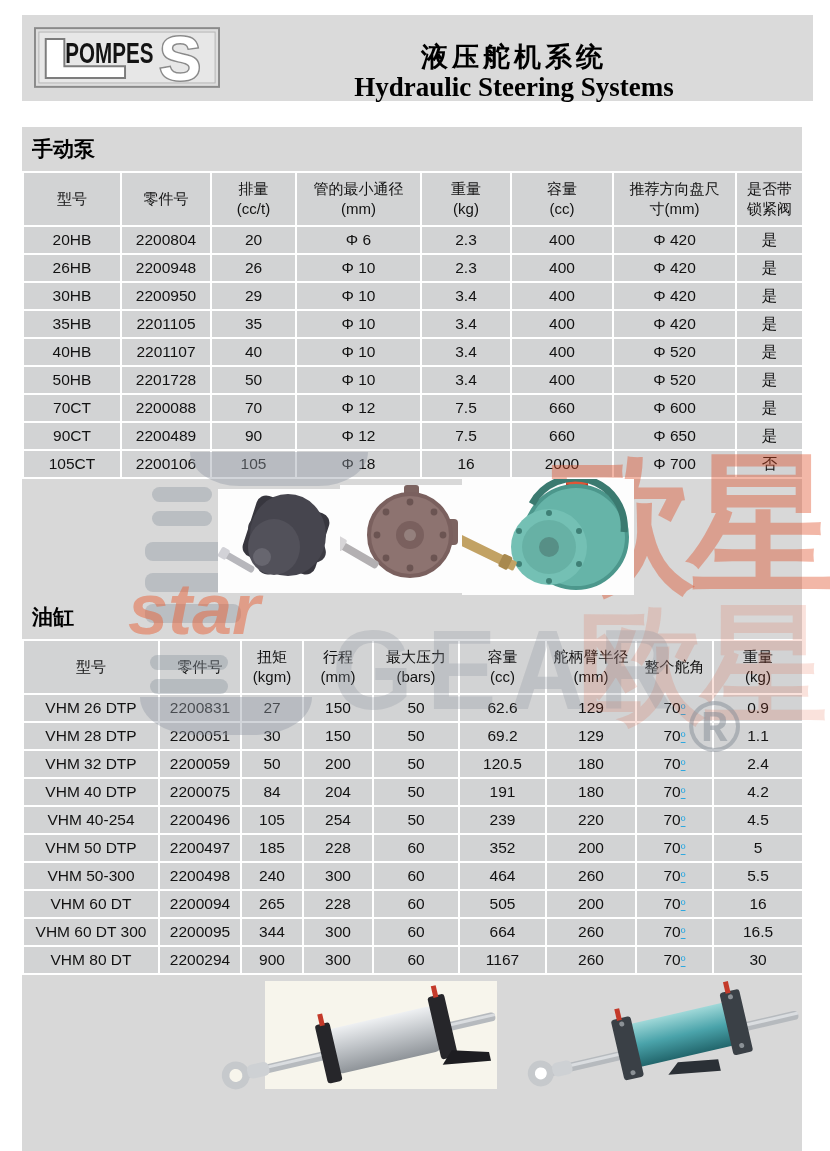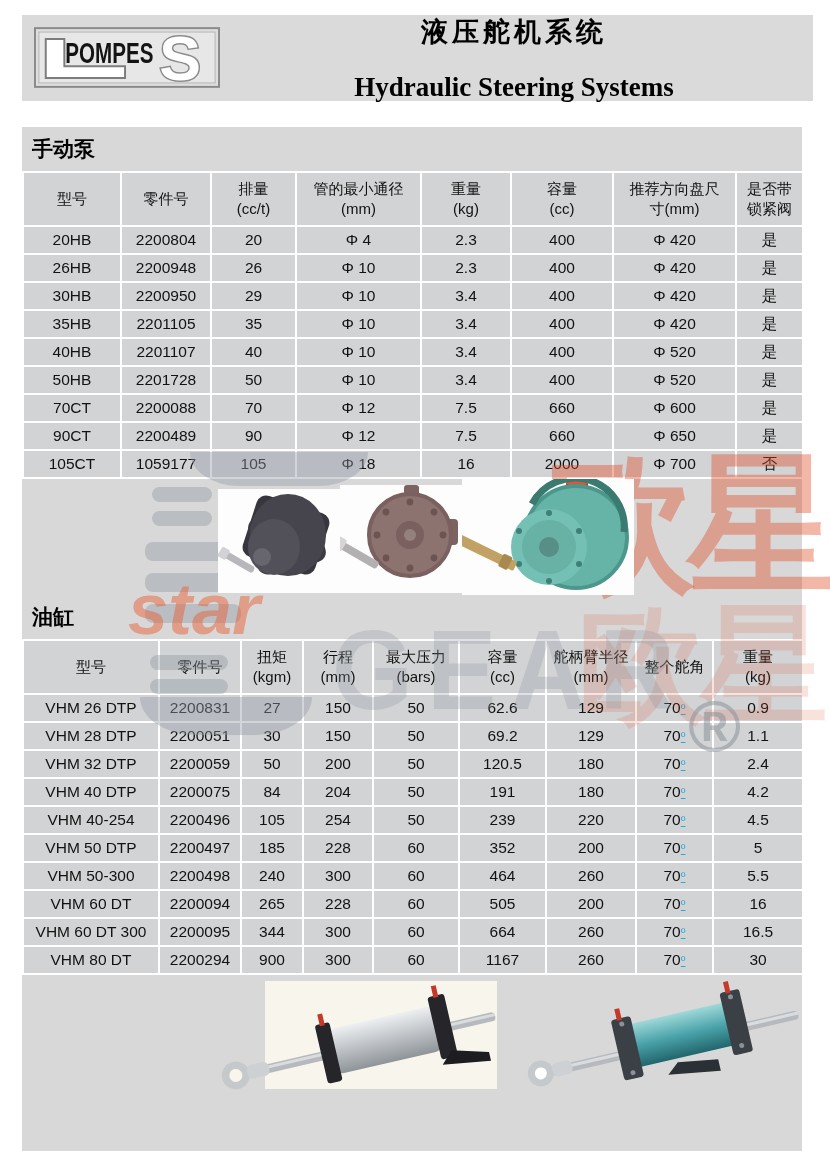--- a/index.html
+++ b/index.html
@@ -2,21 +2,21 @@
 <html><head>
 <meta charset="utf-8">
 <style>
   html,body{margin:0;padding:0;}
   body{width:830px;height:1151px;background:#fff;font-family:"Liberation Sans",sans-serif;}
   .page{position:relative;width:830px;height:1151px;background:#fff;overflow:hidden;}
 
   
   .header-band{position:absolute;left:22px;top:15px;width:780px;height:86px;background:#dadada;padding-left:11px;}
   .logo{position:absolute;left:12px;top:12px;}
-  .titles{position:absolute;left:205px;right:12px;top:0;height:86px;display:flex;flex-direction:column;justify-content:space-between;text-align:center;}
+  .titles{position:absolute;left:205px;right:12px;top:0;height:86px;display:flex;flex-direction:column;justify-content:flex-end;text-align:center;}
   .title-zh{font-size:27px;font-weight:bold;color:#000;font-family:"DejaVu Serif","Liberation Serif",serif;letter-spacing:4px;line-height:34px;}
   .title-en{font-size:27px;font-weight:bold;color:#000;font-family:"Liberation Serif",serif;line-height:27px;}
 
   
   .panel{position:absolute;left:22px;top:107px;width:780px;height:1036px;background:#d8d8d8;margin-top:20px;}
   .section-title{height:44px;display:flex;align-items:center;padding-left:10px;box-sizing:border-box;font-size:21px;font-weight:bold;color:#000;}
 
   table.spec-table{border-collapse:collapse;table-layout:fixed;width:780px;}
   .spec-table th,.spec-table td{border:2px solid #fff;background:#d2d3d4;text-align:center;vertical-align:middle;color:#121212;overflow:hidden;}
   .spec-table th{font-weight:normal;font-size:15px;height:52px;line-height:20px;padding:0 2px;}
@@ -109,21 +109,21 @@
               <div>是否带</div>
               <div>锁紧阀</div>
             </th>
           </tr>
         </thead>
         <tbody>
           <tr>
             <td>20HB</td>
             <td>2200804</td>
             <td>20</td>
-            <td>Φ 4</td>
+            <td>Φ 6</td>
             <td>2.3</td>
             <td>400</td>
             <td>Φ 420</td>
             <td>是</td>
           </tr>
           <tr>
             <td>26HB</td>
             <td>2200948</td>
             <td>26</td>
             <td>Φ 10</td>
@@ -187,21 +187,21 @@
             <td>2200489</td>
             <td>90</td>
             <td>Φ 12</td>
             <td>7.5</td>
             <td>660</td>
             <td>Φ 650</td>
             <td>是</td>
           </tr>
           <tr>
             <td>105CT</td>
-            <td>1059177</td>
+            <td>2200106</td>
             <td>105</td>
             <td>Φ 18</td>
             <td>16</td>
             <td>2000</td>
             <td>Φ 700</td>
             <td>否</td>
           </tr>
         </tbody>
       </table>
 

